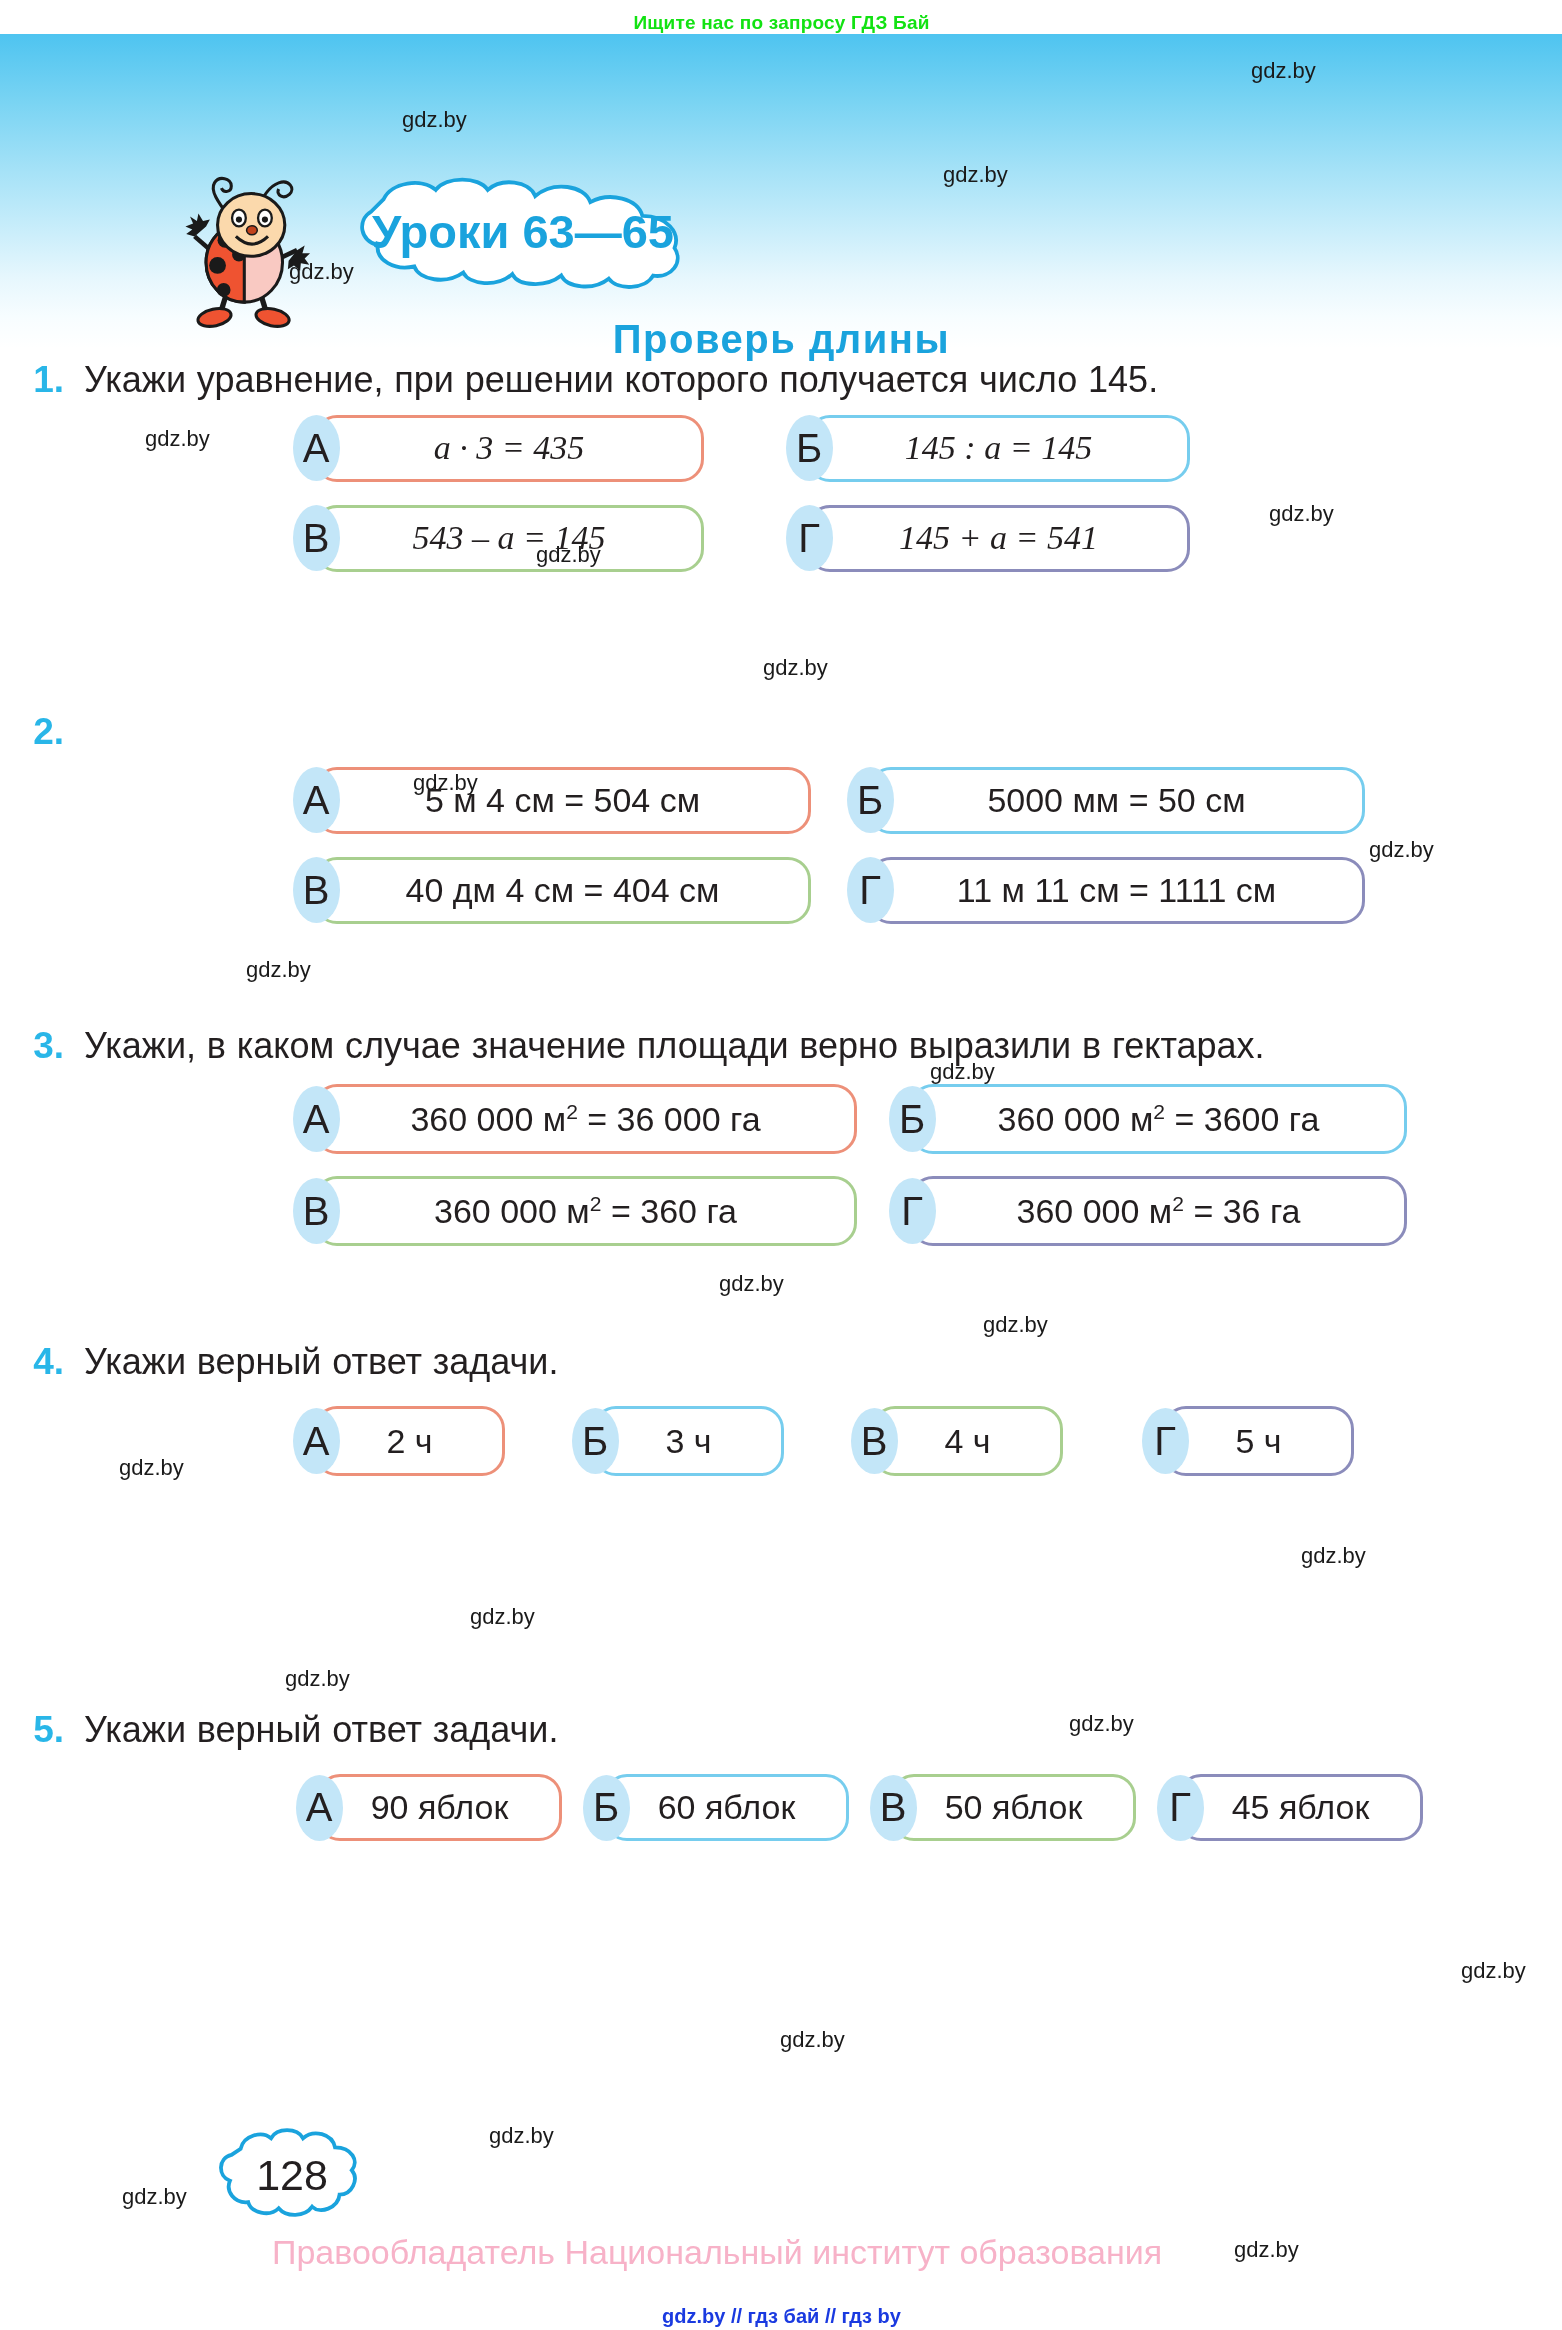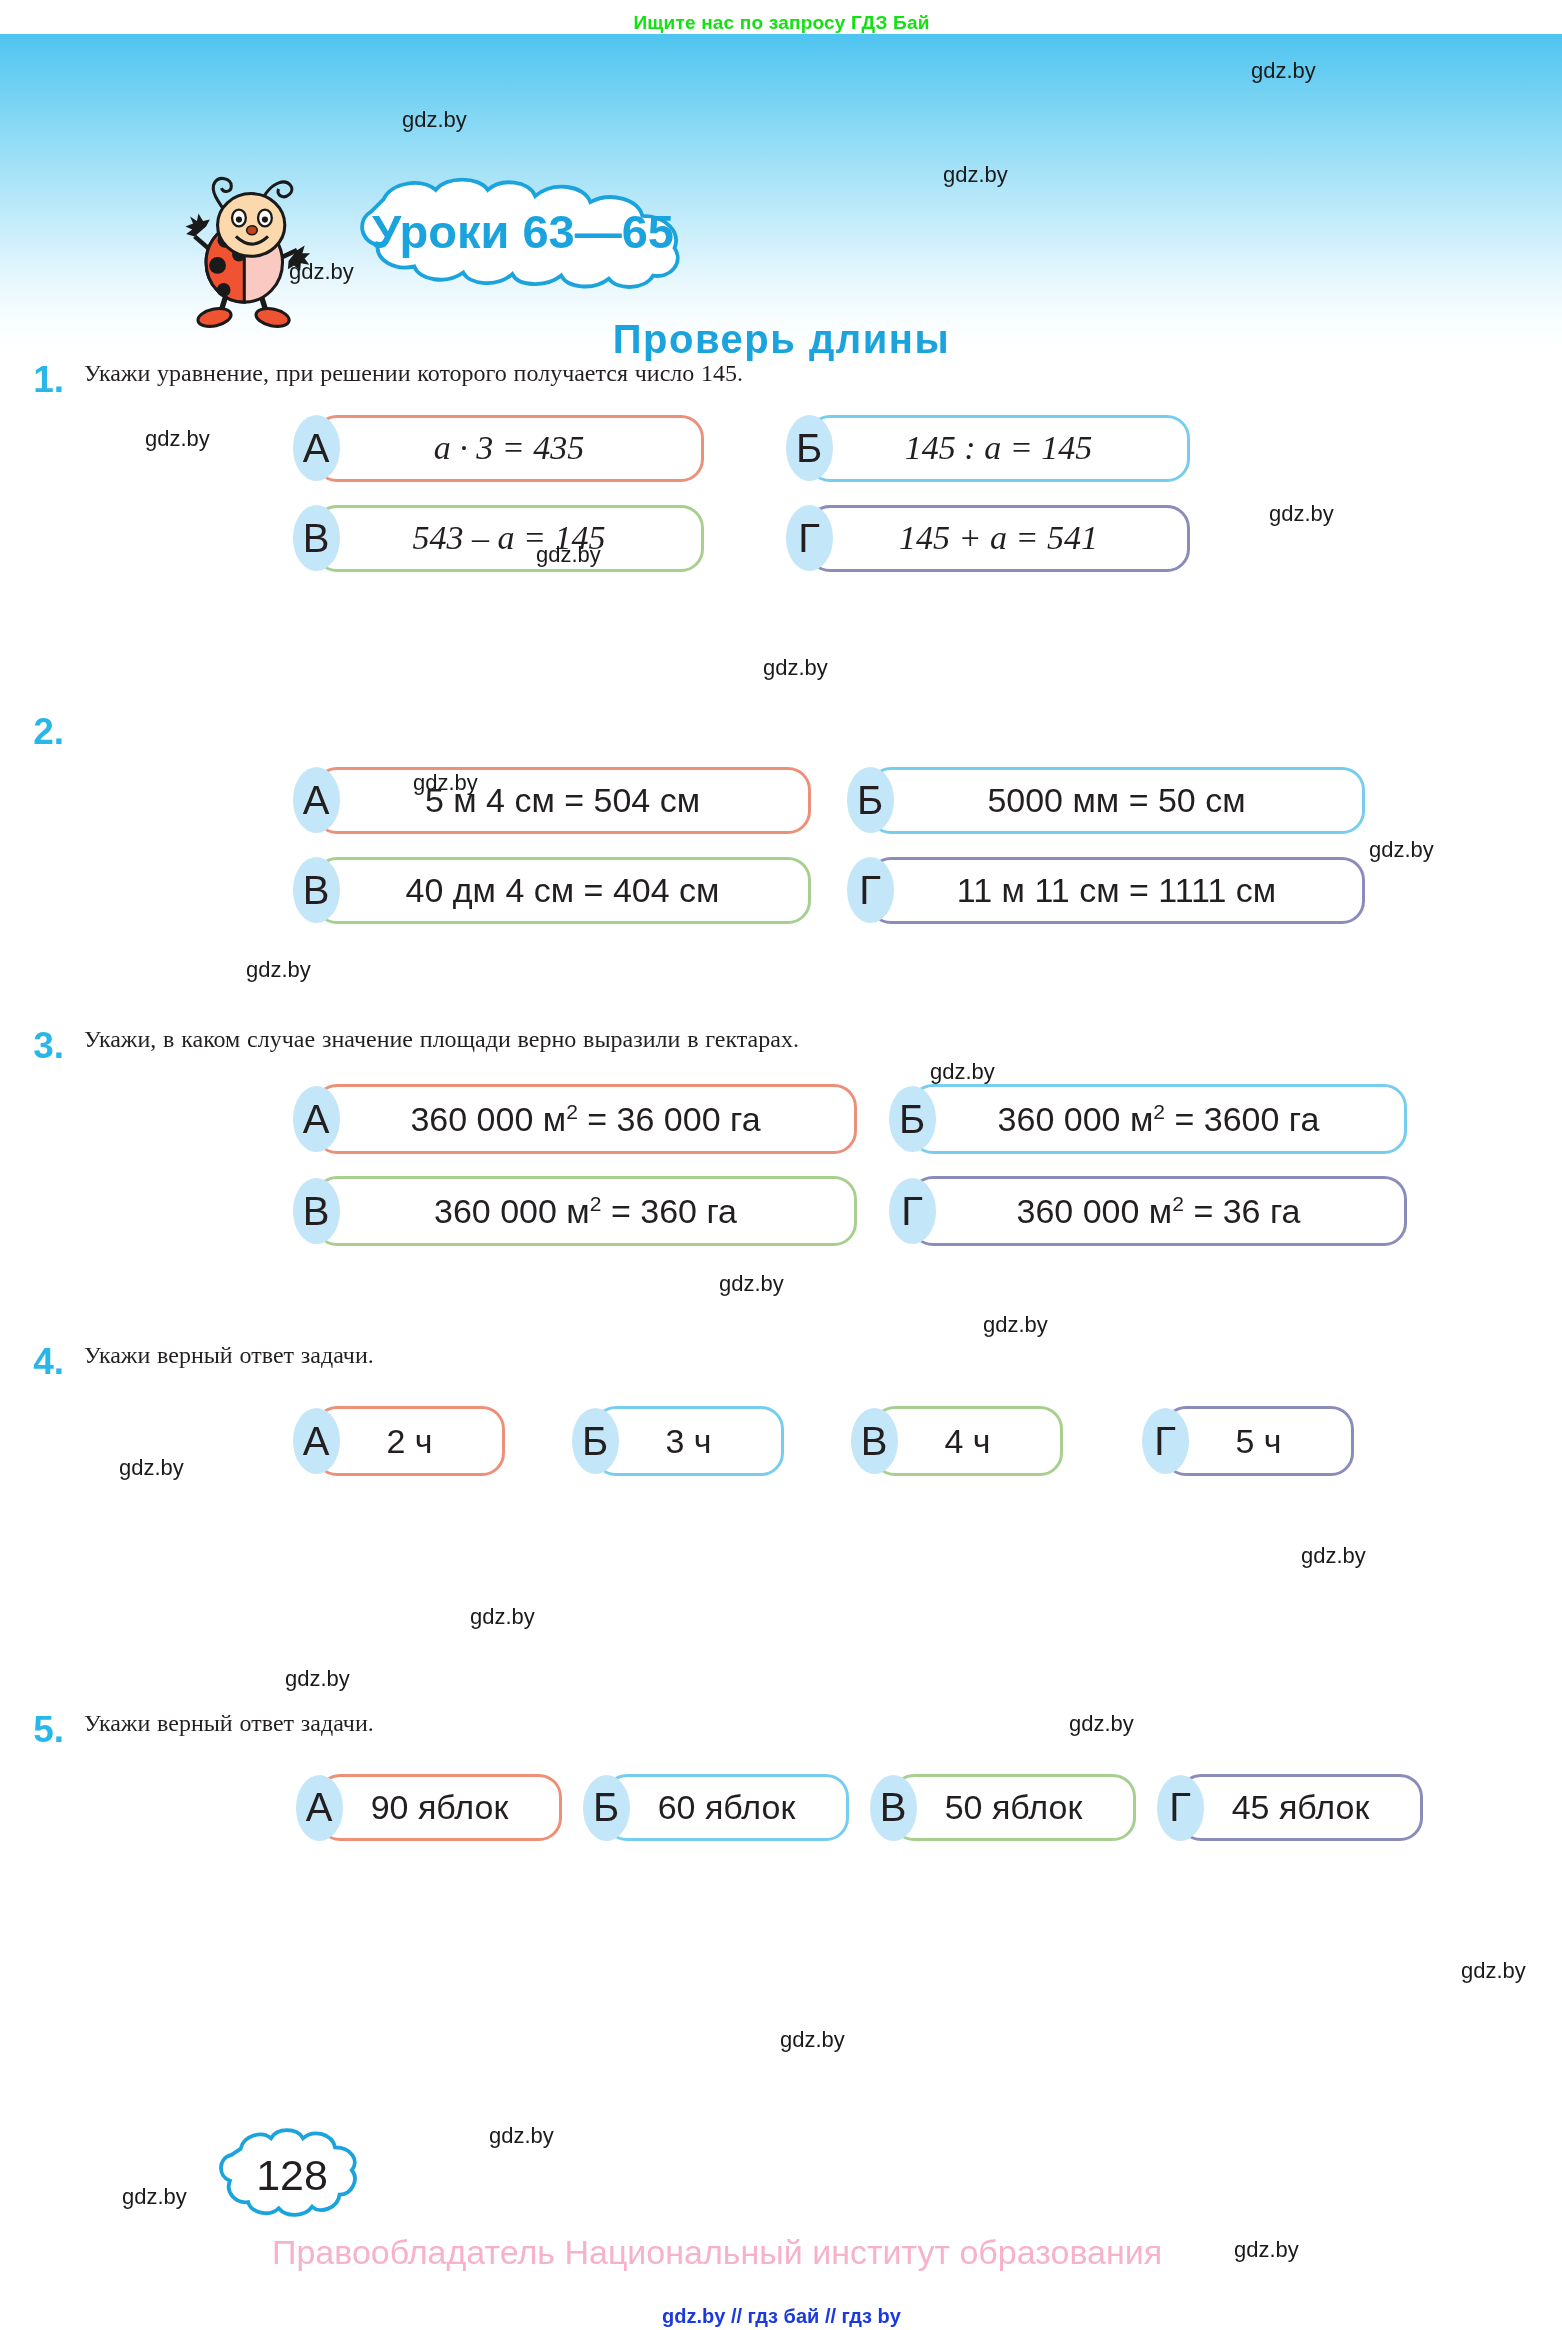--- a/index.html
+++ b/index.html
@@ -55,22 +55,22 @@
   
   .q{position:absolute;left:0;width:1563px;}
   .qhead{display:flex;}
   .qnum{
     width:84px;text-align:right;padding-right:20px;box-sizing:border-box;
     color:#29b6e8;font-size:37px;font-weight:bold;
     flex:0 0 84px;
     font-family:"Liberation Sans",sans-serif;
   }
   .qtext{
-    width:1247px;color:#231f20;font-size:24px;line-height:1.17;
-    font-family:Liberation Serif, serif;
+    width:1247px;color:#231f20;font-size:36px;line-height:1.17;
+    font-family:Liberation Sans, sans-serif;
     text-align:justify;
     word-spacing:0.8px;
   }
   .qtext.nj{text-align:left;}
   
   .opts{position:relative;}
   .opt{
     position:absolute;
     box-sizing:border-box;
     background:#ffffff;

